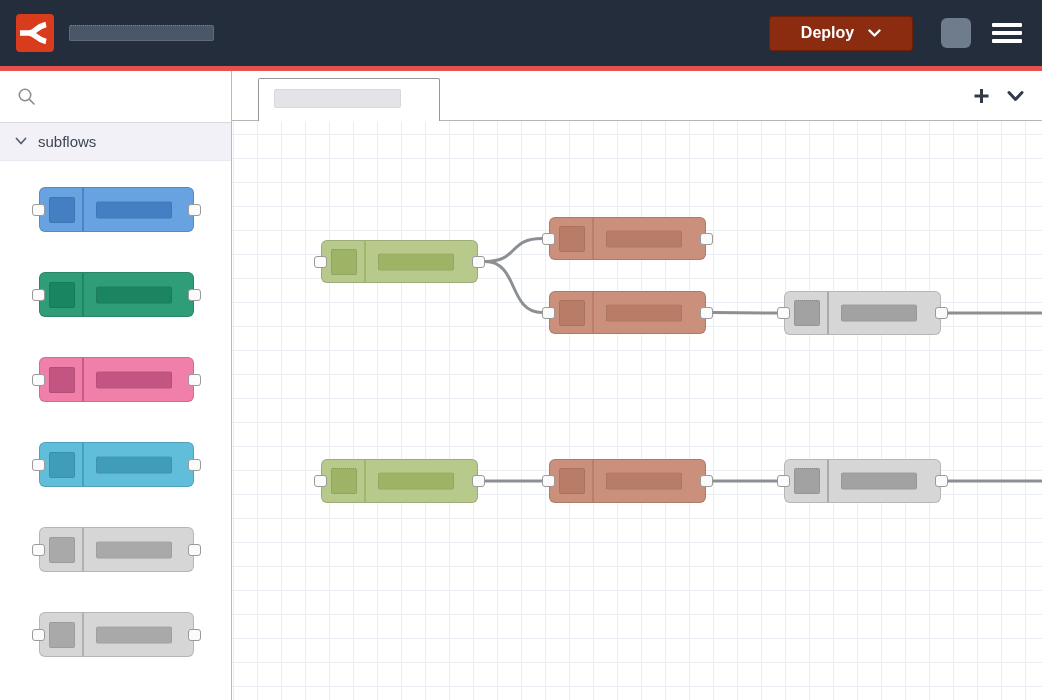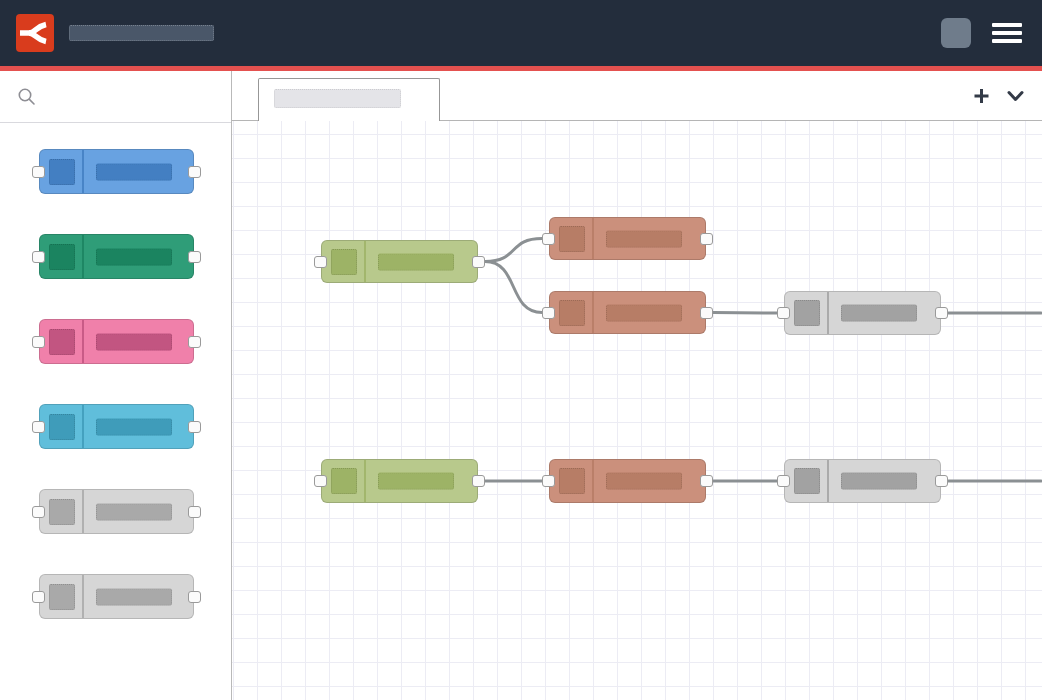--- a/index.html
+++ b/index.html
@@ -72,37 +72,49 @@
 
   <div class="header">
     <svg class="logo" viewBox="0 0 38 38">
       <rect x="0" y="0" width="38" height="38" rx="4" fill="#d93c1d"></rect>
       <path d="M4 19 H14" stroke="#fff" stroke-width="5.5" fill="none"></path>
       <path d="M13 19 C 19 19 20 12.5 30 10.5" stroke="#fff" stroke-width="5.5" fill="none"></path>
       <path d="M13 19 C 19 19 20 25.5 30 27.5" stroke="#fff" stroke-width="5.5" fill="none"></path>
     </svg>
     <div class="title-ph"></div>
     <div class="hspacer"></div>
+    <div class="deploy-btn">
+      <span>Deploy</span>
+      <svg width="13" height="9" viewBox="0 0 13 9">
+        <polyline points="1.5,1.5 6.5,6.5 11.5,1.5" stroke="#fff" stroke-width="2.4" fill="none" stroke-linecap="round" stroke-linejoin="round"></polyline>
+      </svg>
+    </div>
     <div class="avatar"></div>
     <div class="hamburger">
       <span></span>
       <span></span>
       <span></span>
     </div>
   </div>
   <div class="accent"></div>
 
   <div class="main">
 
     <div class="palette">
       <div class="search-row">
         <svg width="19" height="19" viewBox="0 0 19 19">
           <circle cx="8" cy="8" r="5.7" stroke="#8e8e94" stroke-width="1.6" fill="none"></circle>
           <line x1="12.4" y1="12.4" x2="17" y2="17" stroke="#8e8e94" stroke-width="1.6" stroke-linecap="round"></line>
         </svg>
+      </div>
+      <div class="category-row">
+        <svg width="12" height="9" viewBox="0 0 12 9">
+          <polyline points="1.5,1.5 6,6.5 10.5,1.5" stroke="#5b6270" stroke-width="1.8" fill="none" stroke-linecap="round" stroke-linejoin="round"></polyline>
+        </svg>
+        <span class="category-label">subflows</span>
       </div>
       <div class="palette-list">
           <div class="pnode" style="background: rgb(104, 162, 225);">
             <span class="port port-l"></span>
             <span class="nicon" style="background:#437fc2"></span>
             <span class="nsep" style="background:#437fc2"></span>
             <span class="nlabel" style="background:#437fc2"></span>
             <span class="port port-r"></span>
           </div>
           <div class="pnode" style="background: rgb(47, 157, 120);">

